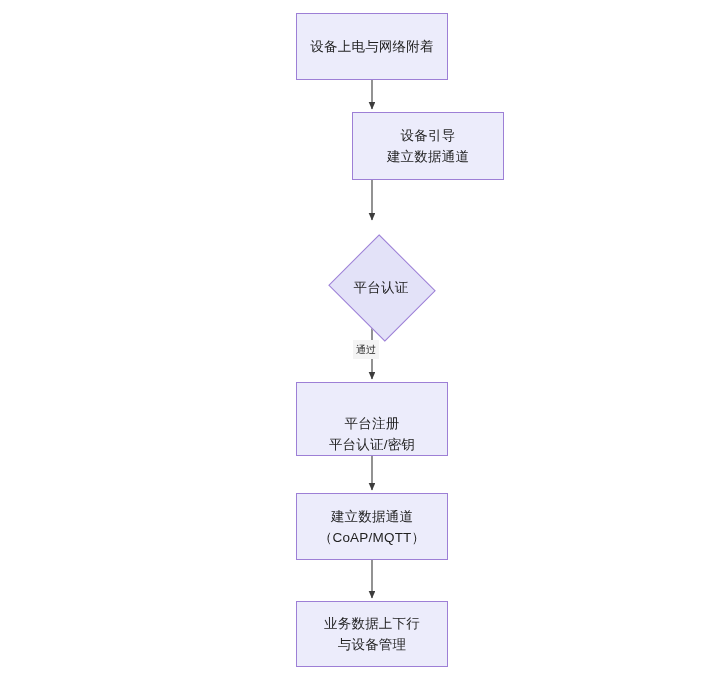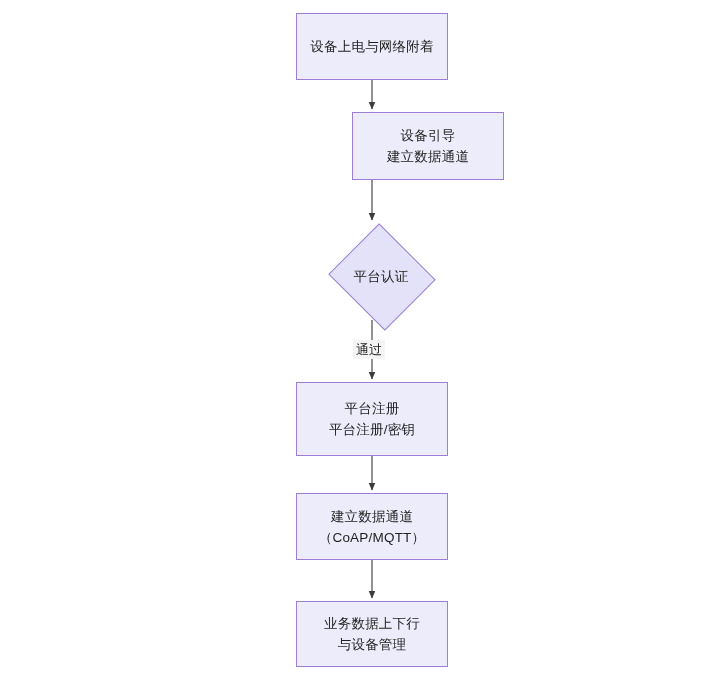--- a/index.html
+++ b/index.html
@@ -66,21 +66,21 @@
     z-index: 0;
   }
   .node.decision .dia-text {
     position: relative;
     z-index: 1;
   }
   .edge-label {
     position: absolute;
     background: #f4f4f4;
     color: #1f1f1f;
-    font-size: 13px;
+    font-size: 10px;
     line-height: 17px;
     padding: 1px 3px;
     white-space: nowrap;
     z-index: 3;
   }
 </style>
 </head>
 <body>
 
 <div id="canvas">
@@ -100,28 +100,28 @@
 
   <div class="node" style="left:296px; top:13px; width:152px; height:67px;">
     <span class="line">设备上电与网络附着</span>
   </div>
 
   <div class="node" style="left:312px; top:112px; width:152px; height:68px;margin-left:40px;">
     <span class="line">设备引导</span>
     <span class="line">建立数据通道</span>
   </div>
 
-  <div class="node decision" style="left:326px; top:227px; width:110px; height:98px;">
+  <div class="node decision" style="left:326px; top:238px; width:110px; height:98px;">
     <span class="dia-shape"></span>
     <span class="dia-text line">平台认证</span>
   </div>
 
-  <div class="node" style="left:296px; top:382px; width:152px; height:74px;">
+  <div class="node" style="left:296px; top:382px; width:152px; height:74px;justify-content:flex-end;">
     <span class="line">平台注册</span>
-    <span class="line">平台注册/密钥</span>
+    <span class="line">平台认证/密钥</span>
   </div>
 
   <div class="node" style="left:296px; top:493px; width:152px; height:67px;">
     <span class="line">建立数据通道</span>
     <span class="line">（CoAP/MQTT）</span>
   </div>
 
   <div class="node" style="left:296px; top:601px; width:152px; height:66px;">
     <span class="line">业务数据上下行</span>
     <span class="line">与设备管理</span>

